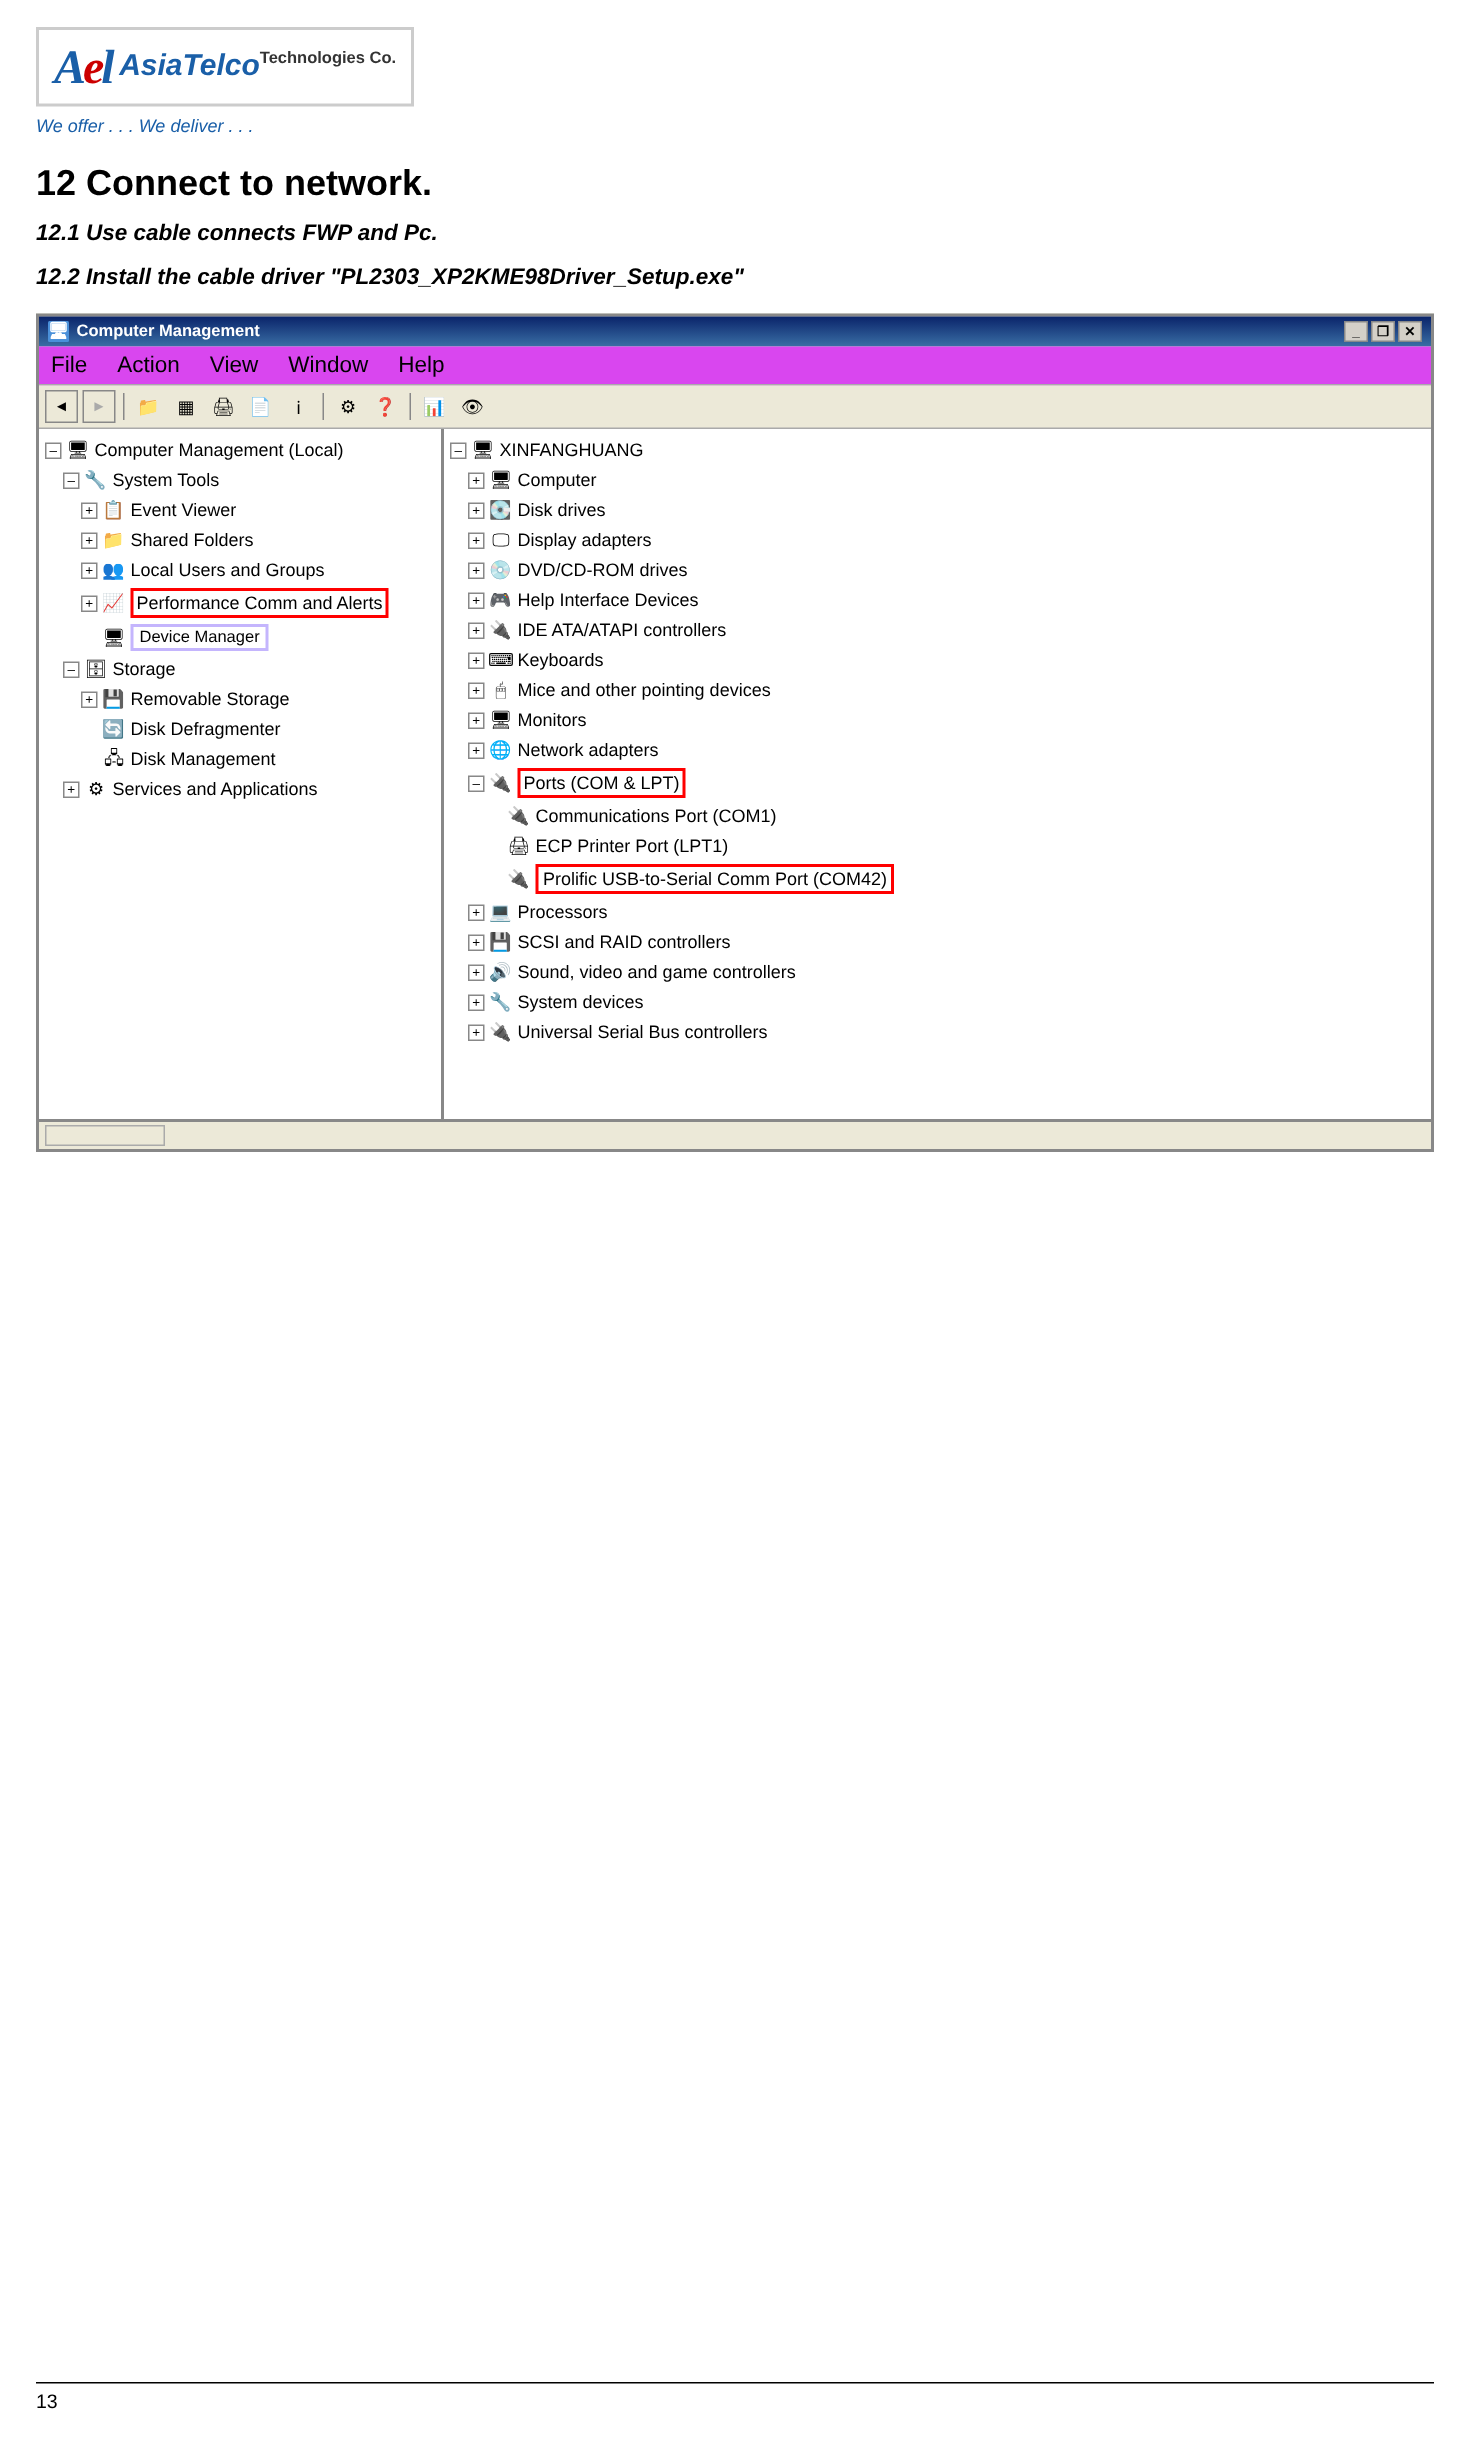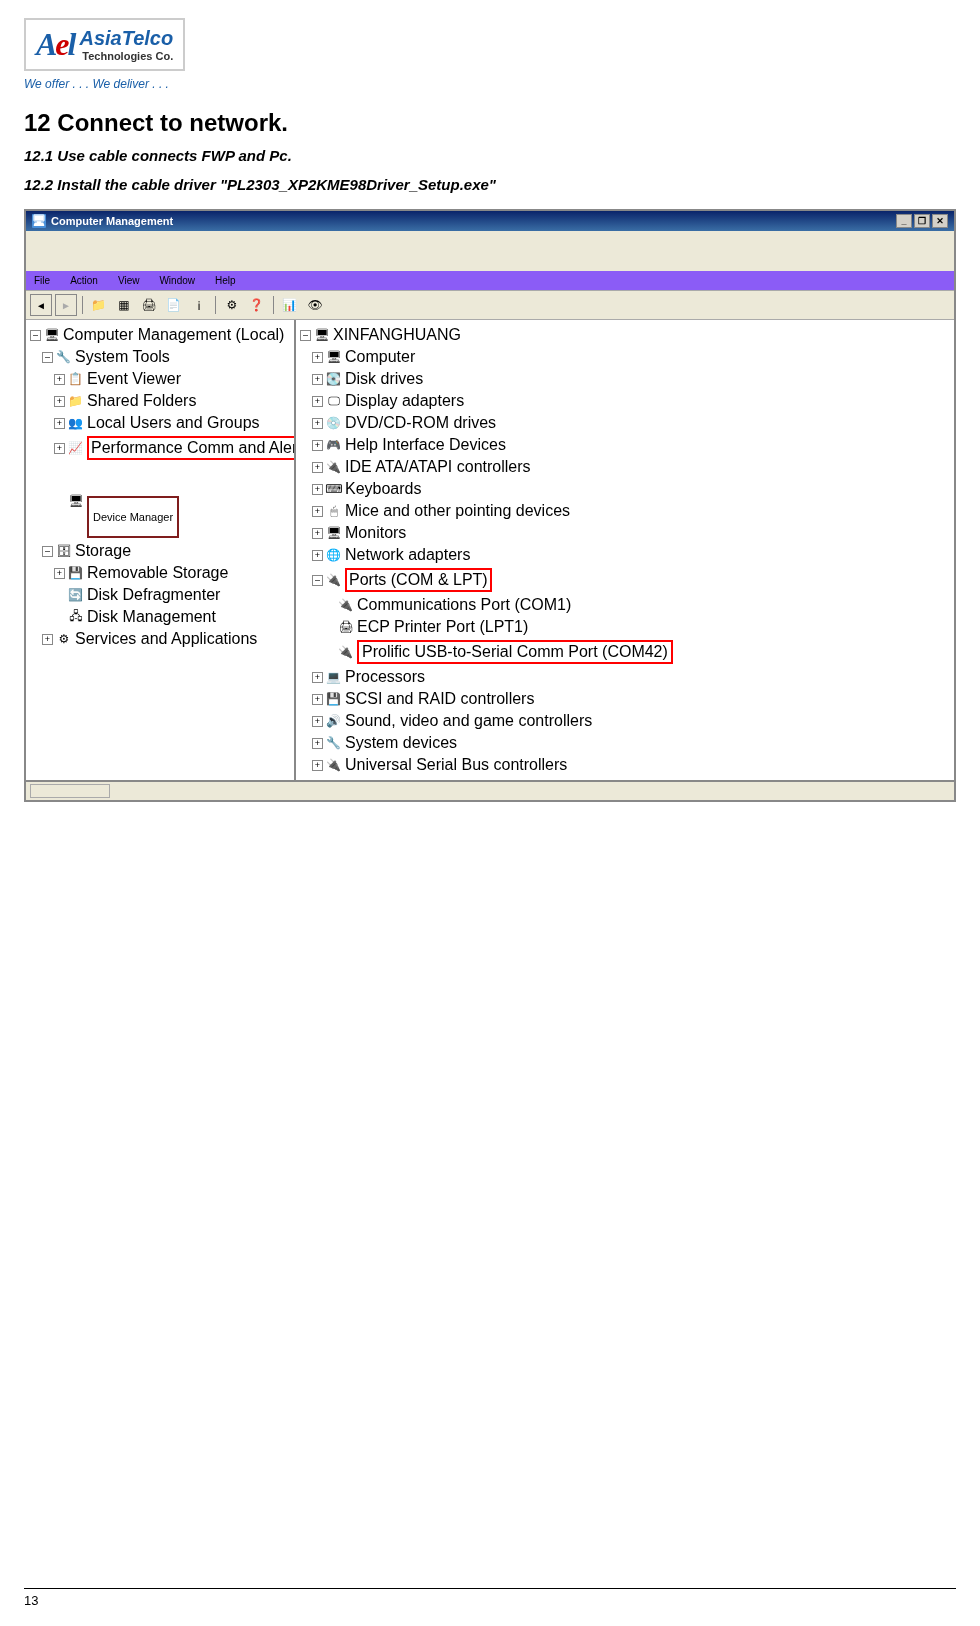--- a/index.html
+++ b/index.html
@@ -34,22 +34,20 @@
     .logo-icon {
       font-size: 28px;
       font-weight: bold;
       color: #1a5fa8;
       font-family: 'Times New Roman', serif;
       letter-spacing: -2px;
       margin-right: 5px;
     }
     .logo-text-right {
       display: flex;
-      flex-direction: column;
-      align-items: flex-end;
     }
     .asia-telco {
       font-size: 20px;
       font-weight: bold;
       color: #1a5fa8;
       font-style: italic;
     }
     .asia-telco-sub {
       font-size: 11px;
       color: #333;
@@ -124,27 +122,26 @@
       font-size: 9px;
       display: flex;
       align-items: center;
       justify-content: center;
       cursor: pointer;
       color: #000;
     }
 
     
     .cm-menubar {
-      background: #8b5cf6;
+      background: #d946ef;
       border-bottom: 1px solid #aaa;
       padding: 2px 4px;
       display: flex;
       gap: 12px;
-      font-size: 10px;
-      margin-top: 40px;
+      font-size: 15px;
     }
     .cm-menu-item {
       padding: 2px 4px;
       cursor: pointer;
     }
 
     
     .cm-toolbar {
       background: #ece9d8;
       border-bottom: 1px solid #aaa;
@@ -213,21 +210,21 @@
     .tree-icon {
       width: 16px;
       height: 16px;
       flex-shrink: 0;
       display: inline-flex;
       align-items: center;
       justify-content: center;
       font-size: 12px;
     }
     .tree-label {
-      font-size: 16px;
+      font-size: 12px;
     }
     .indent1 { padding-left: 16px; }
     .indent2 { padding-left: 28px; }
 
     
     .cm-devices {
       flex: 1;
       background: #fff;
       overflow: auto;
       padding: 4px 0;
@@ -245,26 +242,25 @@
     }
     .status-panel {
       border: 1px solid #aaa;
       height: 14px;
       width: 80px;
       background: #ece9d8;
     }
 
     
     .device-mgr-box {
-      border: 2px solid #7f1d1d;
+      border: 2px solid #c4b5fd;
       background: rgba(255,255,255,0.1);
       display: inline-flex;
       align-items: center;
-      padding: 13px 4px;
-      margin-top: 32px;
+      padding: 1px 4px;
     }
 
     
     .page-footer {
       position: absolute;
       bottom: 18px;
       left: 24px;
       font-size: 13px;
       border-top: 1px solid #000;
       width: calc(100% - 48px);

